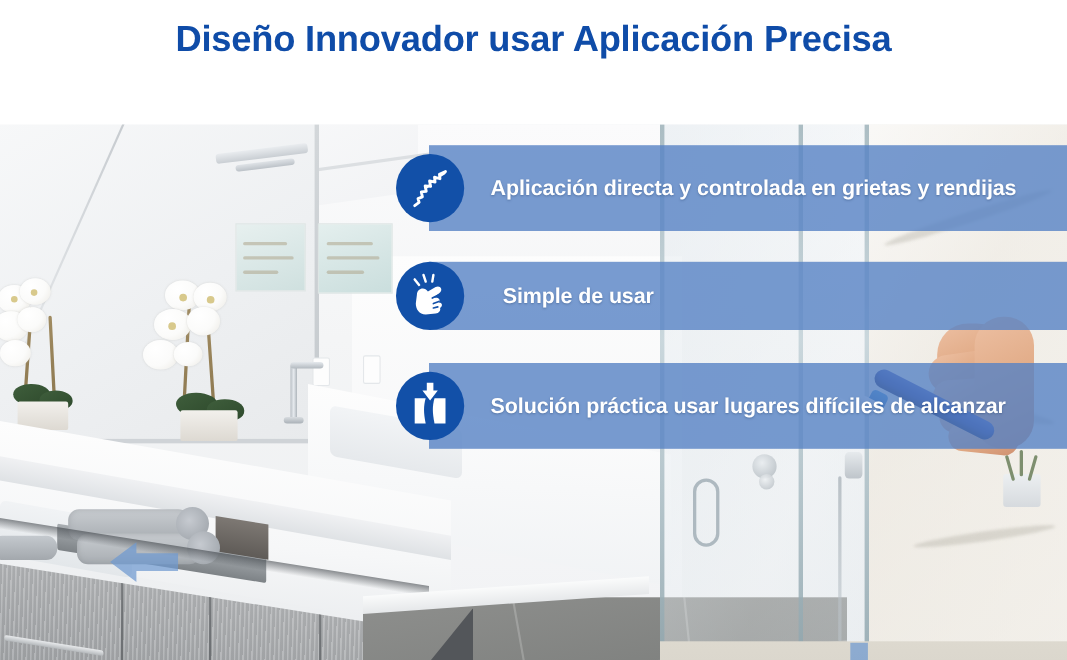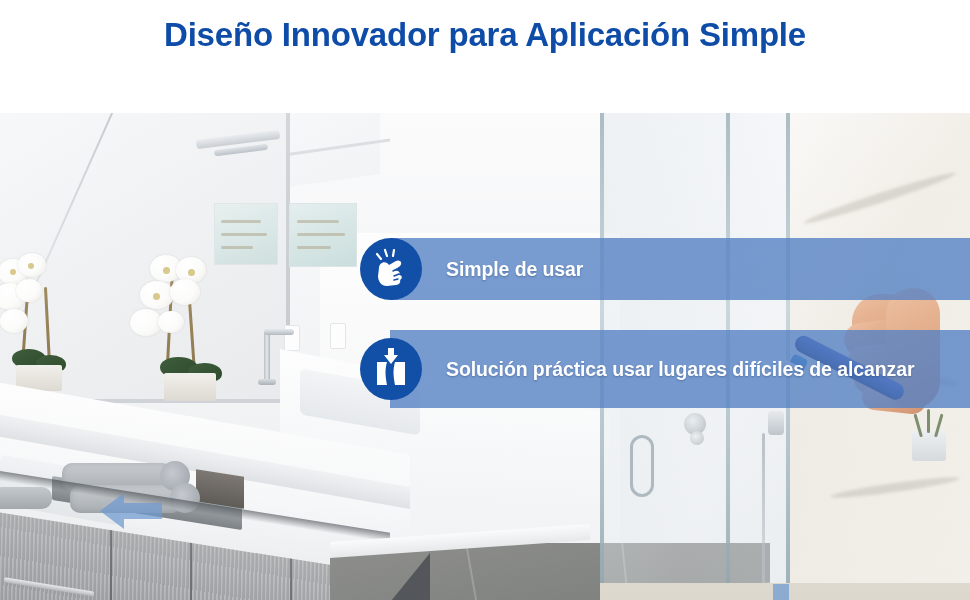--- a/index.html
+++ b/index.html
@@ -358,21 +358,21 @@
   }
   .feature-text {
     position: relative; z-index: 2;
     margin-left: 24px; color: #ffffff;
     font-size: 19.5px; font-weight: bold; line-height: 1.38;
     letter-spacing: -0.1px;
     text-shadow: 0 1px 2px rgba(20,45,85,.35);
   }
 
   #feature-1 { left: 360px; top: 132px; width: 610px; height: 78px; }
-  #feature-2 { left: 360px; top: 238px; width: 610px; height: 62px; }
+  #feature-2 { left: 360px; top: 238px; width: 610px; height: 62px; gap: 11px; }
   #feature-3 { left: 360px; top: 330px; width: 610px; height: 78px; }
 
   #feature-1 .feature-text { width: 540px; }
   #feature-3 .feature-text { width: 540px; }
 </style>
 </head>
 <body>
 
 <div id="stage">
 
@@ -517,23 +517,34 @@
       <div class="skin" style="left:72px;top:88px;width:64px;height:26px;border-radius:16px;transform:rotate(6deg);"></div>
       <div class="skin" style="left:96px;top:-10px;width:54px;height:120px;border-radius:26px;"></div>
       <div id="pen-body"></div>
       <div id="pen-collar"></div>
       <div id="pen-tipbase"></div>
       <div id="pen-needle"></div>
     </div>
   </div>
 
   <div id="header">
-    <div id="title">Diseño Innovador para Aplicación Simple</div>
+    <div id="title">Diseño Innovador usar Aplicación Precisa</div>
   </div>
 
+  <div class="feature" id="feature-1">
+    <div class="feature-bar"></div>
+    <div class="feature-icon">
+      <svg width="44" height="44" viewBox="0 0 44 44">
+        <path d="M36 7 L30.5 9.5 L31 13.5 L26 12 L26.5 16.5 L21.5 15.5 L22.5 20.5 L17.5 20 L18.5 25 L14 25.5 L15 30 L11 31.5 L12 35 L8 38" fill="none" stroke="#ffffff" stroke-width="2.6" stroke-linejoin="round" stroke-linecap="round"></path>
+        <path d="M31 11 L35 8.5" fill="none" stroke="#ffffff" stroke-width="2.2" stroke-linecap="round"></path>
+        <path d="M22 19 L18 22" fill="none" stroke="#ffffff" stroke-width="2" stroke-linecap="round"></path>
+      </svg>
+    </div>
+    <div class="feature-text">Aplicación directa y controlada en grietas y rendijas</div>
+  </div>
 
   <div class="feature" id="feature-2">
     <div class="feature-bar"></div>
     <div class="feature-icon">
       <svg width="42" height="42" viewBox="0 0 42 42">
         <g stroke="#ffffff" stroke-width="2.2" stroke-linecap="round">
           <line x1="17" y1="8" x2="15" y2="2"></line>
           <line x1="23" y1="8" x2="24" y2="2"></line>
           <line x1="11" y1="11" x2="7" y2="6"></line>
         </g>

